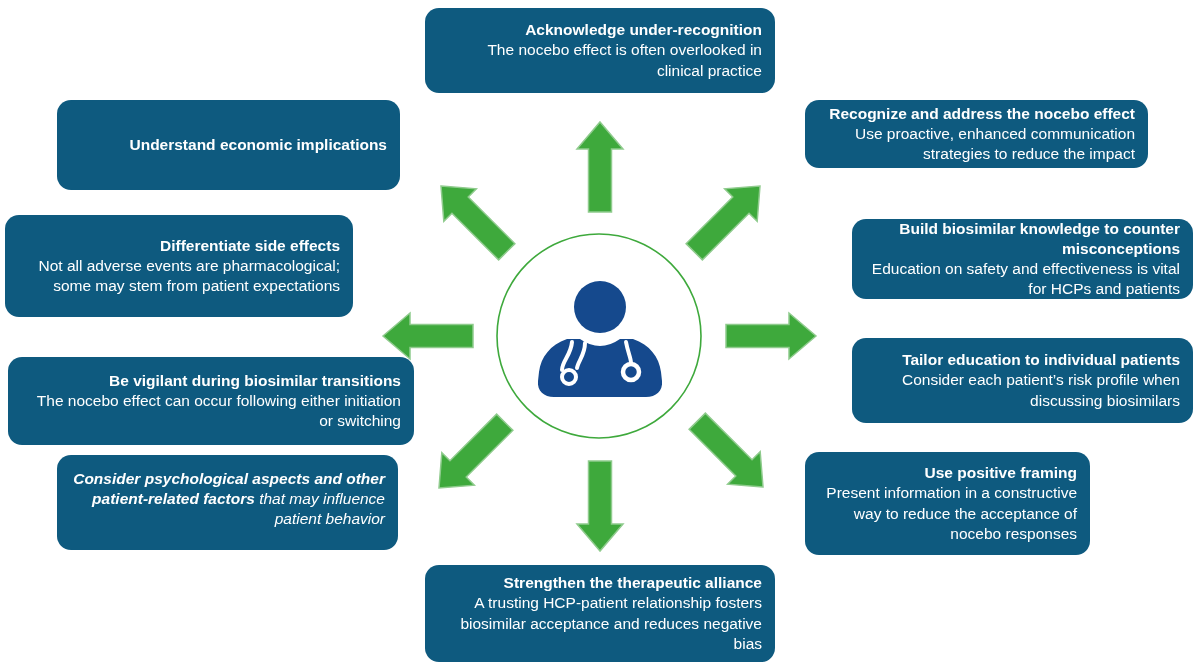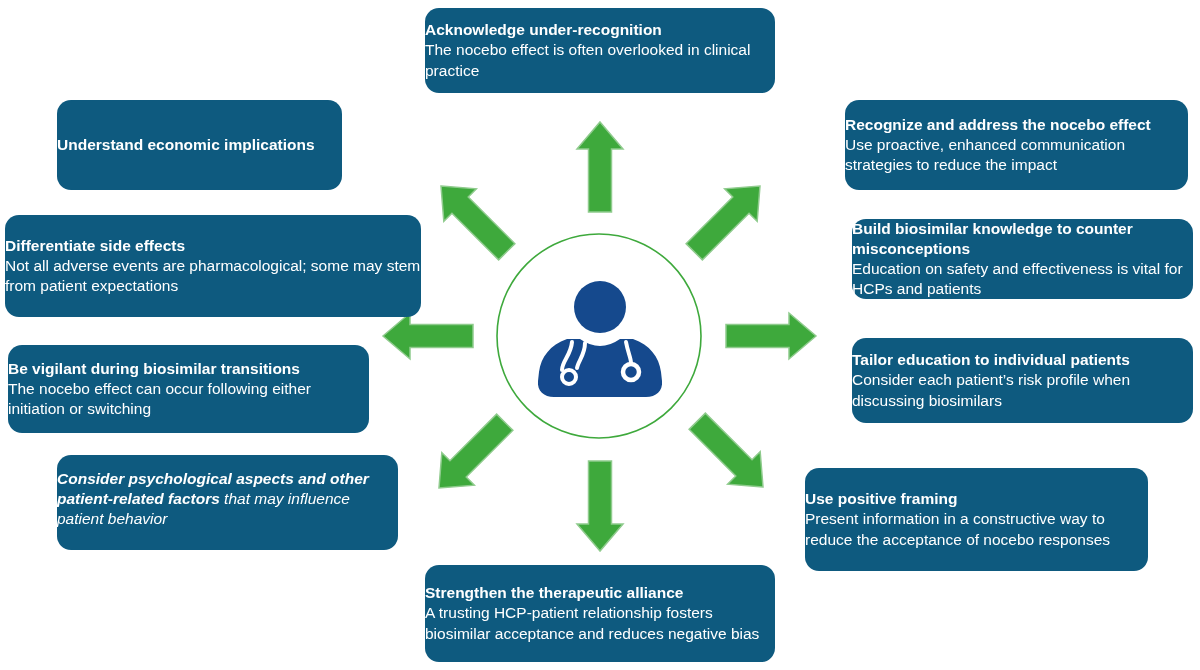--- a/index.html
+++ b/index.html
@@ -13,21 +13,21 @@
     font-family:"Liberation Sans",sans-serif;overflow:hidden;
   }
   .diagram-svg{position:absolute;left:0;top:0;z-index:0;}
   .arrow{fill:var(--arrow-fill);stroke:var(--arrow-stroke);stroke-width:1.5;}
   .hub-circle{fill:#ffffff;stroke:var(--circle-stroke);stroke-width:1.6;}
   .navy{fill:var(--icon-navy);}
   .steth{fill:none;stroke:#ffffff;stroke-width:4;stroke-linecap:round;}
   .box{
     position:absolute;z-index:1;background:var(--box-bg);color:var(--box-text);
     border-radius:14px;display:flex;flex-direction:column;justify-content:center;
-    text-align:left;padding:6px 0;font-size:15.5px;line-height:1.3;
+    text-align:right;padding:6px 13px;font-size:15.5px;line-height:1.3;
   }
   .box-title{font-weight:700;display:block;}
   .box-body{display:block;}
   .box.inline{display:block;padding-top:14px;}
   .box.inline .box-title,.box.inline .box-body{display:inline;font-style:italic;}
 </style>
 </head>
 <body>
 
 <div class="canvas">
@@ -58,56 +58,56 @@
       <path class="steth" d="M626,342 C628,353 631,358 631,363"></path>
       <circle class="steth" cx="631" cy="372" r="8" style="stroke-width:4.5"></circle>
     </g>
   </svg>
 
   <div class="box" style="left:425px;top:8px;width:350px;height:85px">
     <span class="box-title">Acknowledge under-recognition</span>
     <span class="box-body">The nocebo effect is often overlooked in clinical practice</span>
   </div>
 
-  <div class="box" style="left:57px;top:100px;width:285px;height:90px">
+  <div class="box" style="left:57px;top:100px;width:343px;height:90px">
     <span class="box-title">Understand economic implications</span>
   </div>
 
-  <div class="box" style="left:5px;top:215px;width:416px;height:102px">
+  <div class="box" style="left:5px;top:215px;width:348px;height:102px">
     <span class="box-title">Differentiate side effects</span>
     <span class="box-body">Not all adverse events are pharmacological; some may stem from patient expectations</span>
   </div>
 
-  <div class="box" style="left:8px;top:345px;width:361px;height:88px">
+  <div class="box" style="left:8px;top:357px;width:406px;height:88px">
     <span class="box-title">Be vigilant during biosimilar transitions</span>
     <span class="box-body">The nocebo effect can occur following either initiation or switching</span>
   </div>
 
   <div class="box inline" style="left:57px;top:455px;width:341px;height:95px">
     <span class="box-title">Consider psychological aspects and other patient-related factors</span><span class="box-body"> that may influence patient behavior</span>
   </div>
 
   <div class="box" style="left:425px;top:565px;width:350px;height:97px">
     <span class="box-title">Strengthen the therapeutic alliance</span>
     <span class="box-body">A trusting HCP-patient relationship fosters biosimilar acceptance and reduces negative bias</span>
   </div>
 
-  <div class="box" style="left:845px;top:100px;width:343px;height:90px">
+  <div class="box" style="left:805px;top:100px;width:343px;height:68px">
     <span class="box-title">Recognize and address the nocebo effect</span>
     <span class="box-body">Use proactive, enhanced communication strategies to reduce the impact</span>
   </div>
 
   <div class="box" style="left:852px;top:219px;width:341px;height:80px">
     <span class="box-title">Build biosimilar knowledge to counter misconceptions</span>
     <span class="box-body">Education on safety and effectiveness is vital for HCPs and patients</span>
   </div>
 
   <div class="box" style="left:852px;top:338px;width:341px;height:85px">
     <span class="box-title">Tailor education to individual patients</span>
     <span class="box-body">Consider each patient’s risk profile when discussing biosimilars</span>
   </div>
 
-  <div class="box" style="left:805px;top:468px;width:343px;height:103px">
+  <div class="box" style="left:805px;top:452px;width:285px;height:103px">
     <span class="box-title">Use positive framing</span>
     <span class="box-body">Present information in a constructive way to reduce the acceptance of nocebo responses</span>
   </div>
 
 </div>
 
 </body></html>

